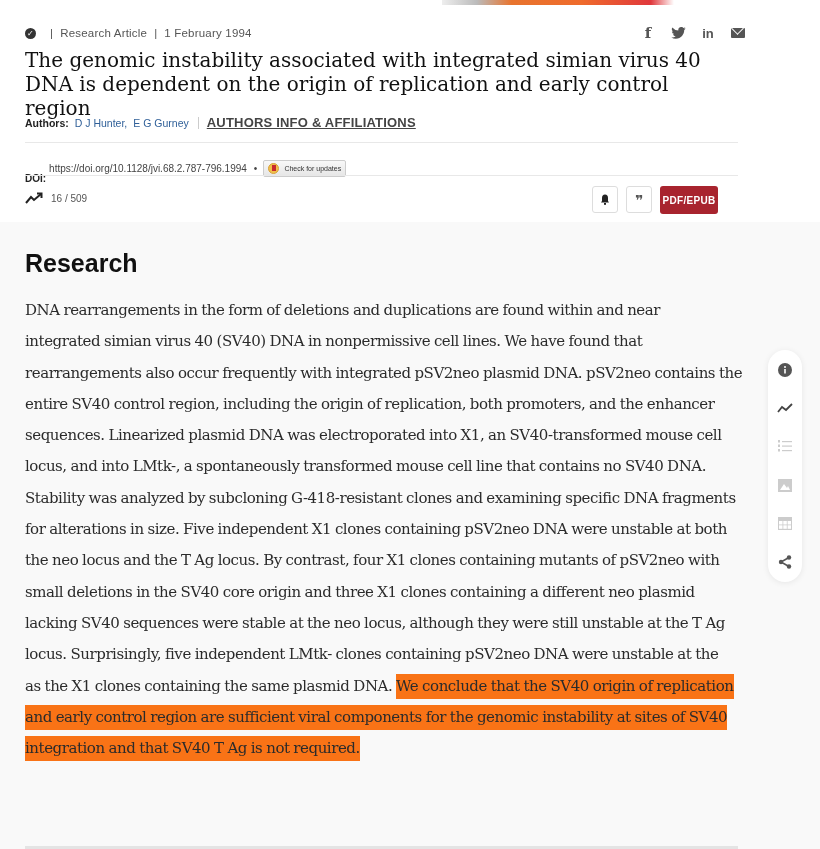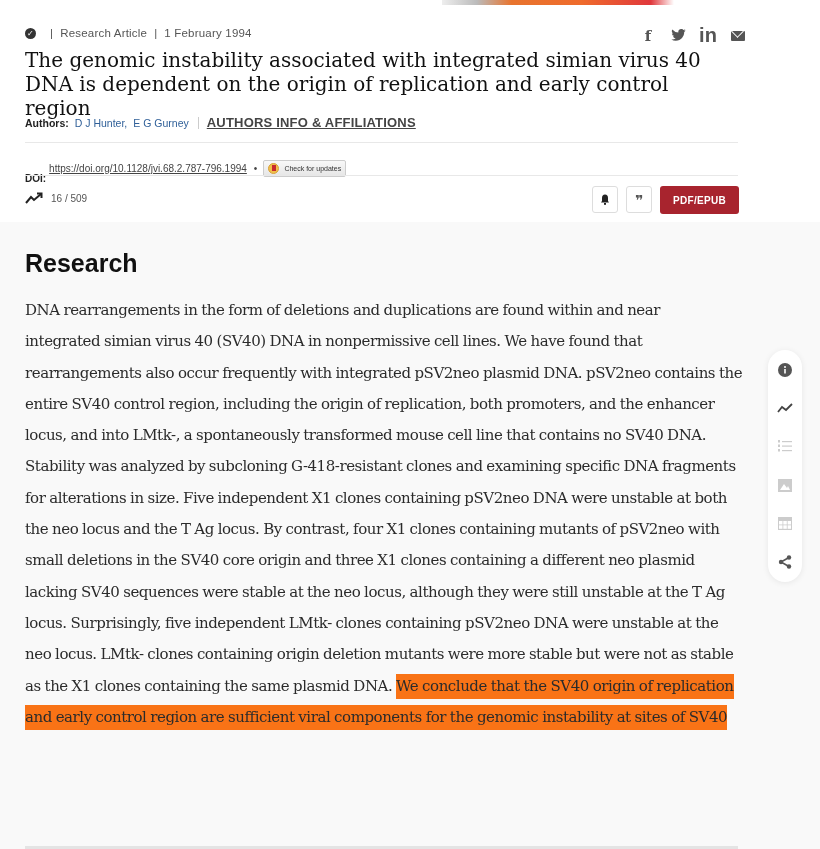--- a/index.html
+++ b/index.html
@@ -24,32 +24,32 @@
     .authors { position: absolute; left: 25px; top: 115px; font-size: 10.5px; display: flex; align-items: center; }
     .authors .lbl { font-weight: bold; color: #222; }
     .authors a { color: #2f5f98; text-decoration: none; margin-left: 6px; cursor: pointer; }
     .authors .vbar { width: 1px; height: 12px; background: #ccc; margin: 0 8px 0 9px; }
     .authors .aff { color: #444; font-size: 13px; font-weight: bold; text-decoration: underline; letter-spacing: 0.2px; cursor: pointer; }
 
     .hr { position: absolute; left: 25px; width: 713px; height: 1px; background: #e8e8e8; }
 
     .doi { position: absolute; left: 25px; top: 152px; font-size: 10px; display: flex; align-items: center; }
     .doi .lbl { font-weight: bold; color: #222; margin-right: 3px; margin-top: 21px; }
-    .doi a { color: #444; text-decoration: underline; cursor: pointer; }
+    .doi a { color: #444; cursor: pointer; }
     .doi .dot { margin: 0 6px 0 7px; color: #444; font-size: 10px; }
     .cfu { display: flex; align-items: center; height: 17px; padding: 0 4px; border: 1px solid #ccc; border-radius: 2px; background: linear-gradient(#f8f8f8, #e6e6e6); font-size: 7px; color: #333; cursor: pointer; }
     .cfu .badge { width: 11px; height: 11px; border-radius: 50%; background: #f0c04a; border: 1px solid #d9a03a; margin-right: 5px; position: relative; }
     .cfu .badge::after { content: ""; position: absolute; left: 3px; top: 1px; width: 4px; height: 6px; background: #c8282d; }
 
     .metrics { position: absolute; left: 25px; top: 192px; display: flex; align-items: center; font-size: 10px; color: #555; }
     .metrics svg { margin-right: 8px; }
 
     .actions { position: absolute; top: 186px; left: 592px; display: flex; gap: 8px; }
     .icon-btn { width: 26px; height: 27px; border: 1px solid #ddd; border-radius: 3px; background: #fff; display: flex; align-items: center; justify-content: center; cursor: pointer; }
-    .pdf-btn { width: 79px; height: 28px; background: #a8242e; color: #fff; border-radius: 3px; font-size: 10px; font-weight: bold; display: flex; align-items: center; justify-content: center; letter-spacing: 0.3px; cursor: pointer; }
+    .pdf-btn { width: 58px; height: 28px; background: #a8242e; color: #fff; border-radius: 3px; font-size: 10px; font-weight: bold; display: flex; align-items: center; justify-content: center; letter-spacing: 0.3px; cursor: pointer; }
 
     .abstract-h { position: absolute; left: 25px; top: 249px; font-size: 25px; font-weight: bold; color: #111; }
 
     .abstract { position: absolute; left: 25px; top: 295px; width: 712px; font-family: "DejaVu Serif", serif; font-size: 15px; line-height: 31.3px; color: #2b2b2b; letter-spacing: -0.45px; word-spacing: -0.5px; }
     .abstract .line { display: block; white-space: nowrap; }
     .abstract mark { background: #f97316; color: #2b2b2b; padding: 3px 0 4px; }
 
     .bottom-rule { position: absolute; left: 25px; top: 846px; width: 713px; height: 3px; background: #e4e4e4; }
 
     .side-rail { position: absolute; left: 768px; top: 350px; width: 34px; height: 232px; background: #fff; border-radius: 17px; box-shadow: 0 1px 6px rgba(0,0,0,0.08); }
@@ -69,21 +69,21 @@
     <span>1 February 1994</span>
   </div>
 
   <div class="share">
     <span style="font-family:'DejaVu Serif',serif;">f</span>
     <span>
       <svg width="15" height="12" viewBox="0 0 24 20">
           <path fill="#555" d="M24 2.4a10 10 0 0 1-2.8.8A5 5 0 0 0 23.3.4a10 10 0 0 1-3.1 1.2A4.9 4.9 0 0 0 11.8 6 14 14 0 0 1 1.7.9a4.9 4.9 0 0 0 1.5 6.6 4.9 4.9 0 0 1-2.2-.6 4.9 4.9 0 0 0 3.9 4.9 5 5 0 0 1-2.2.1 4.9 4.9 0 0 0 4.6 3.4A9.9 9.9 0 0 1 0 17.3 14 14 0 0 0 7.5 19.5c9.1 0 14-7.5 14-14v-.6A10 10 0 0 0 24 2.4z"></path>
         </svg>
     </span>
-    <span style="font-size:20px;">in</span>
+    <span style="font-size:13px;">in</span>
     <span class="mail"></span>
   </div>
 
   <h1 class="title">The genomic instability associated with integrated simian virus 40 DNA is dependent on the origin of replication and early control region</h1>
 
   <div class="authors">
     <span class="lbl">Authors:</span>
     <a>D J Hunter,</a>
     <a>E G Gurney</a>
     <span class="vbar"></span>
@@ -126,30 +126,31 @@
   </div>
 </div>
 
 <h2 class="abstract-h">Research</h2>
 
 <div class="abstract">
   <span class="line">DNA rearrangements in the form of deletions and duplications are found within and near</span>
   <span class="line">integrated simian virus 40 (SV40) DNA in nonpermissive cell lines. We have found that</span>
   <span class="line">rearrangements also occur frequently with integrated pSV2neo plasmid DNA. pSV2neo contains the</span>
   <span class="line">entire SV40 control region, including the origin of replication, both promoters, and the enhancer</span>
+  <span class="line">sequences. Linearized plasmid DNA was electroporated into X1, an SV40-transformed mouse cell</span>
   <span class="line">locus, and into LMtk-, a spontaneously transformed mouse cell line that contains no SV40 DNA.</span>
   <span class="line">Stability was analyzed by subcloning G-418-resistant clones and examining specific DNA fragments</span>
   <span class="line">for alterations in size. Five independent X1 clones containing pSV2neo DNA were unstable at both</span>
   <span class="line">the neo locus and the T Ag locus. By contrast, four X1 clones containing mutants of pSV2neo with</span>
   <span class="line">small deletions in the SV40 core origin and three X1 clones containing a different neo plasmid</span>
   <span class="line">lacking SV40 sequences were stable at the neo locus, although they were still unstable at the T Ag</span>
   <span class="line">locus. Surprisingly, five independent LMtk- clones containing pSV2neo DNA were unstable at the</span>
-  <span class="line">neo locus. LMtk- clones containing origin deletion mutants were more stable but were not as stable</span>
   <span class="line"><span>as the X1 clones containing the same plasmid DNA. </span><mark>We conclude that the SV40 origin of replication</mark></span>
   <span class="line"><mark>and early control region are sufficient viral components for the genomic instability at sites of SV40</mark></span>
+  <span class="line"><mark>integration and that SV40 T Ag is not required.</mark></span>
 </div>
 
 <div class="bottom-rule"></div>
 
 <div class="side-rail">
   <div class="rail-item" style="top:10px;">
     <svg width="14" height="14" viewBox="0 0 14 14">
         <circle cx="7" cy="7" r="7" fill="#555"></circle>
         <rect x="6.2" y="6" width="1.6" height="4.5" fill="#fff"></rect>
         <circle cx="7" cy="4" r="1" fill="#fff"></circle>

